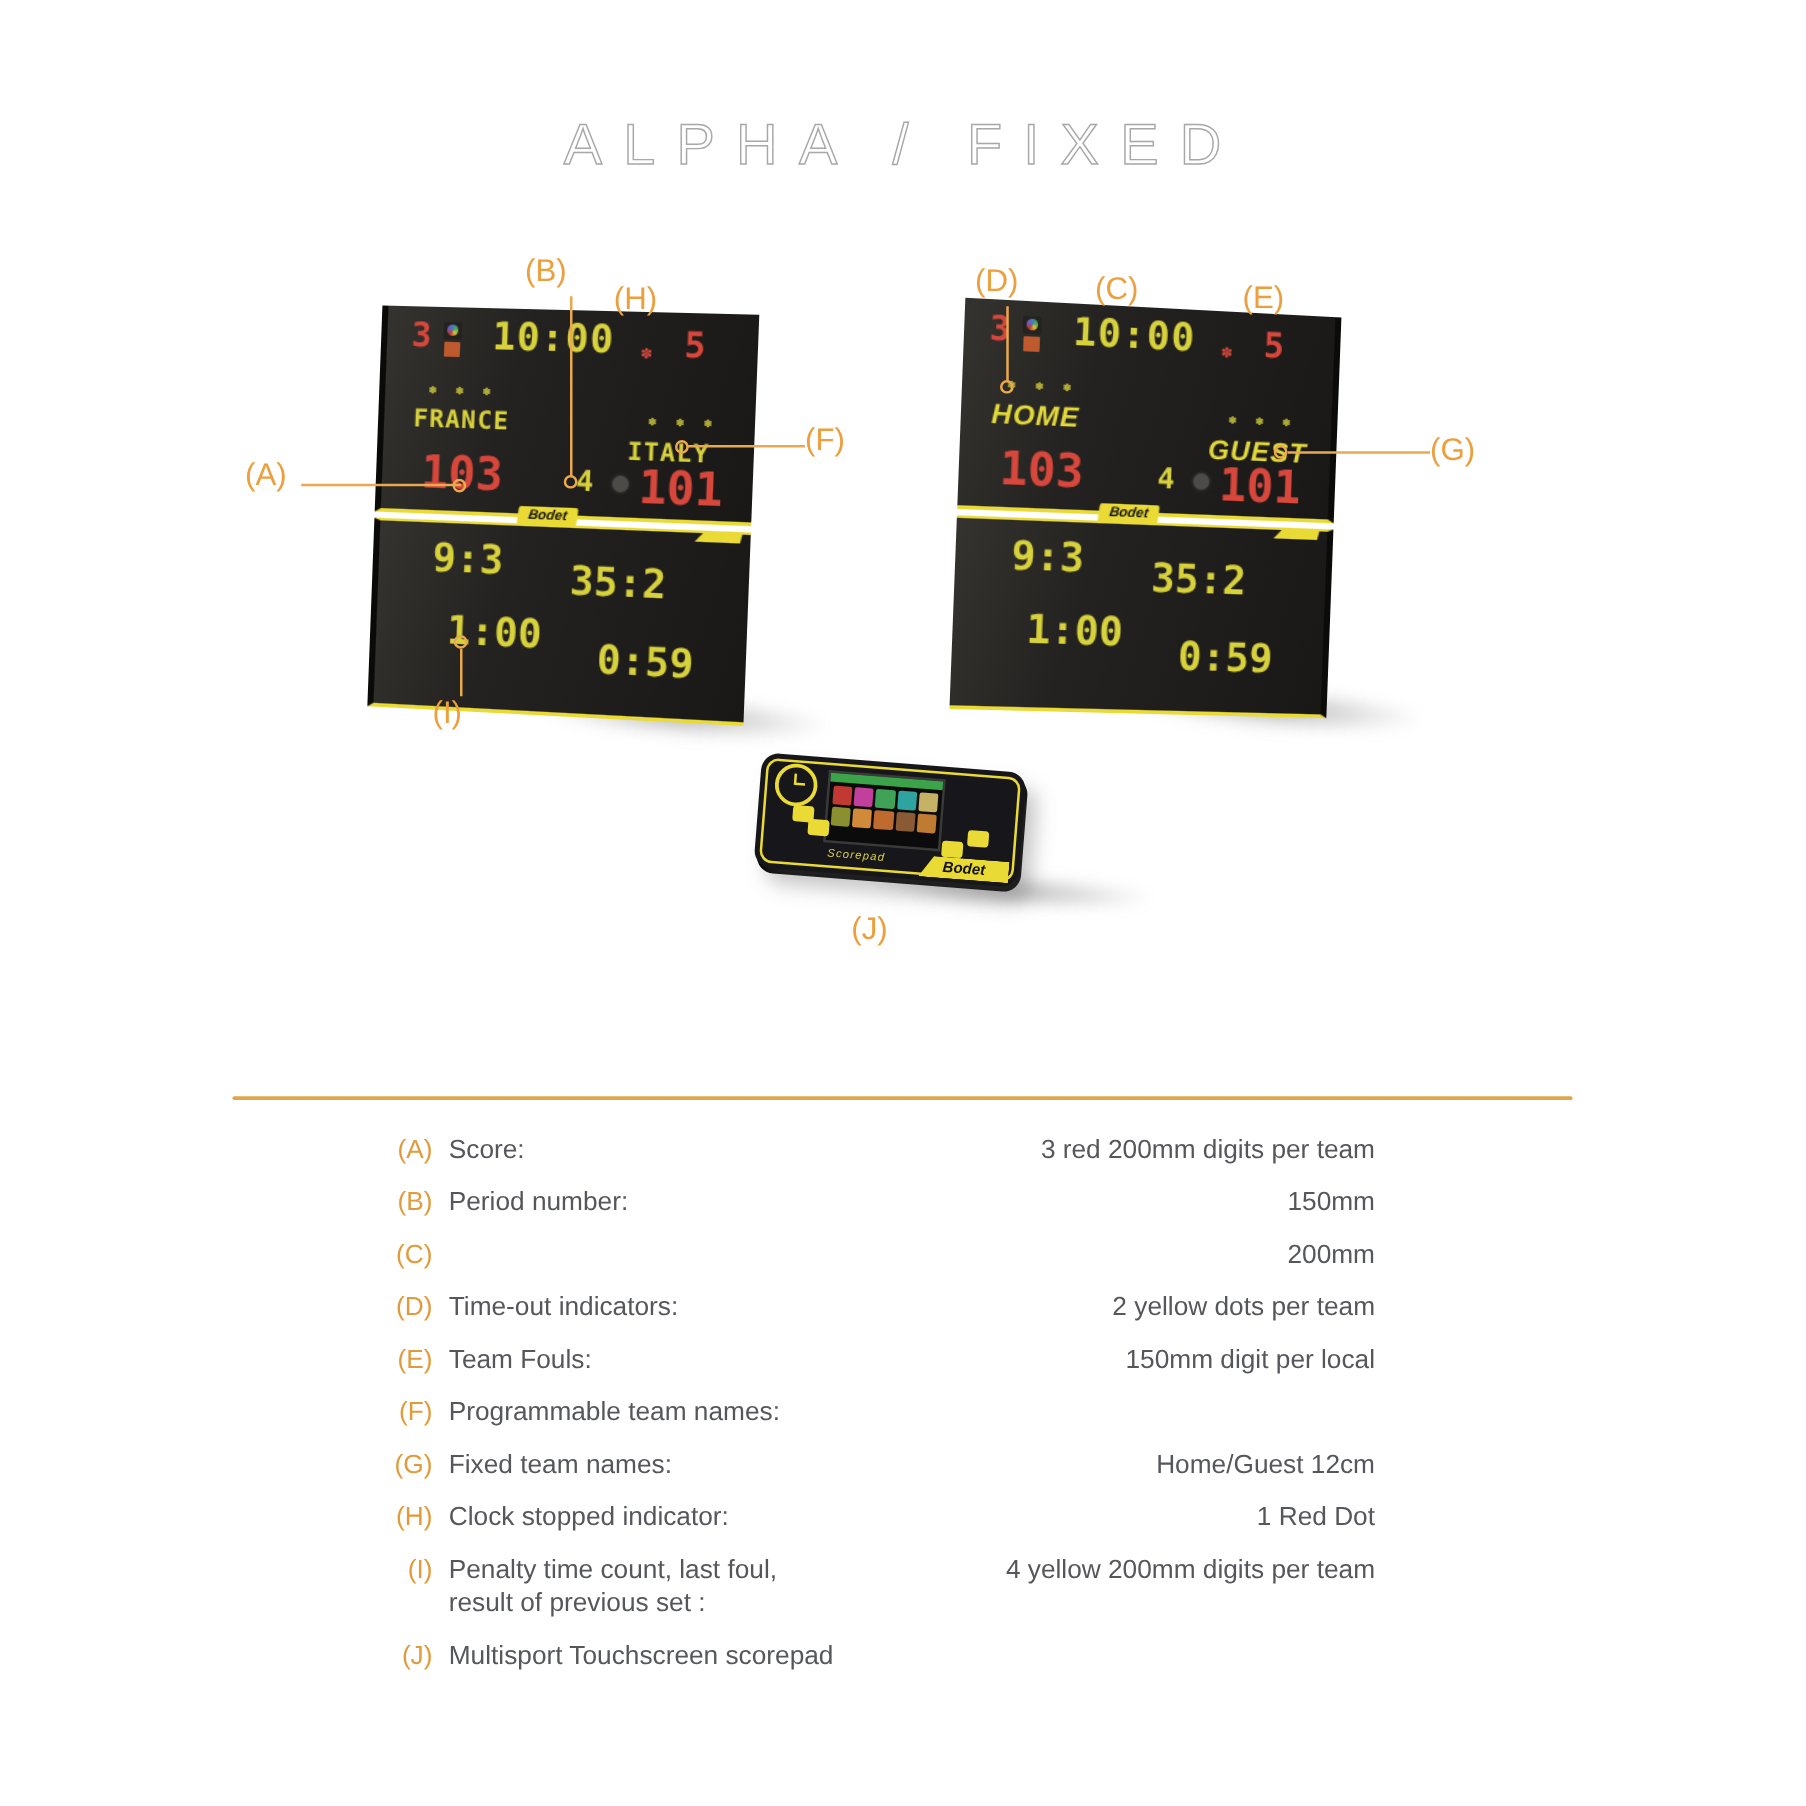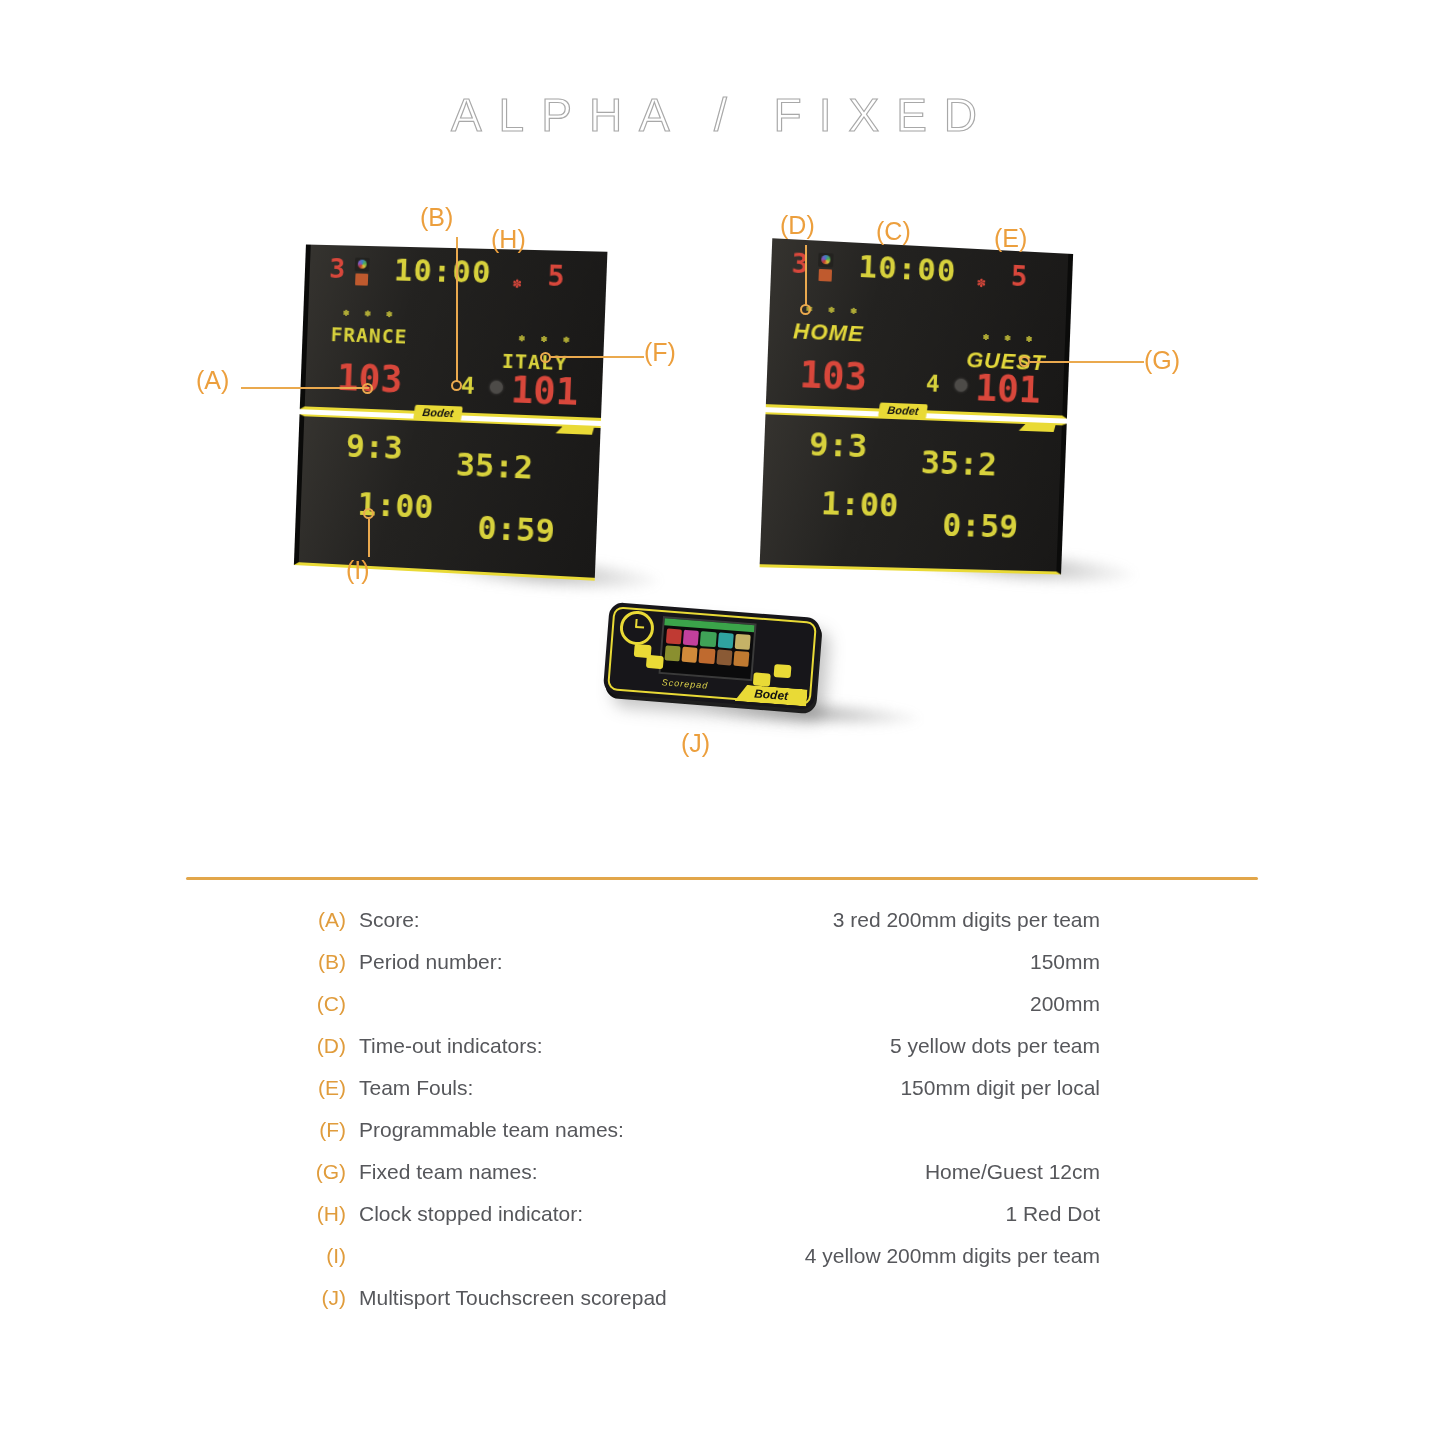--- a/index.html
+++ b/index.html
@@ -254,21 +254,21 @@
       <span class="dim-label">Period number:</span>
       <span class="dim-value">150mm</span>
     </div>
     <div class="dim-row">
       <span class="dim-key">(C)</span>
       <span class="dim-value">200mm</span>
     </div>
     <div class="dim-row">
       <span class="dim-key">(D)</span>
       <span class="dim-label">Time-out indicators:</span>
-      <span class="dim-value">5 yellow dots per team</span>
+      <span class="dim-value">2 yellow dots per team</span>
     </div>
     <div class="dim-row">
       <span class="dim-key">(E)</span>
       <span class="dim-label">Team Fouls:</span>
       <span class="dim-value">150mm digit per local</span>
     </div>
     <div class="dim-row">
       <span class="dim-key">(F)</span>
       <span class="dim-label">Programmable team names:</span>
     </div>
@@ -277,20 +277,24 @@
       <span class="dim-label">Fixed team names:</span>
       <span class="dim-value">Home/Guest 12cm</span>
     </div>
     <div class="dim-row">
       <span class="dim-key">(H)</span>
       <span class="dim-label">Clock stopped indicator:</span>
       <span class="dim-value">1 Red Dot</span>
     </div>
     <div class="dim-row">
       <span class="dim-key">(I)</span>
+      <span class="dim-label">
+        <span>Penalty time count, last foul,</span><br>
+        <span>result of previous set :</span>
+      </span>
       <span class="dim-value">4 yellow 200mm digits per team</span>
     </div>
     <div class="dim-row">
       <span class="dim-key">(J)</span>
       <span class="dim-label">Multisport Touchscreen scorepad</span>
       <span class="dim-value"></span>
     </div>
   </div>
 
 </div>

